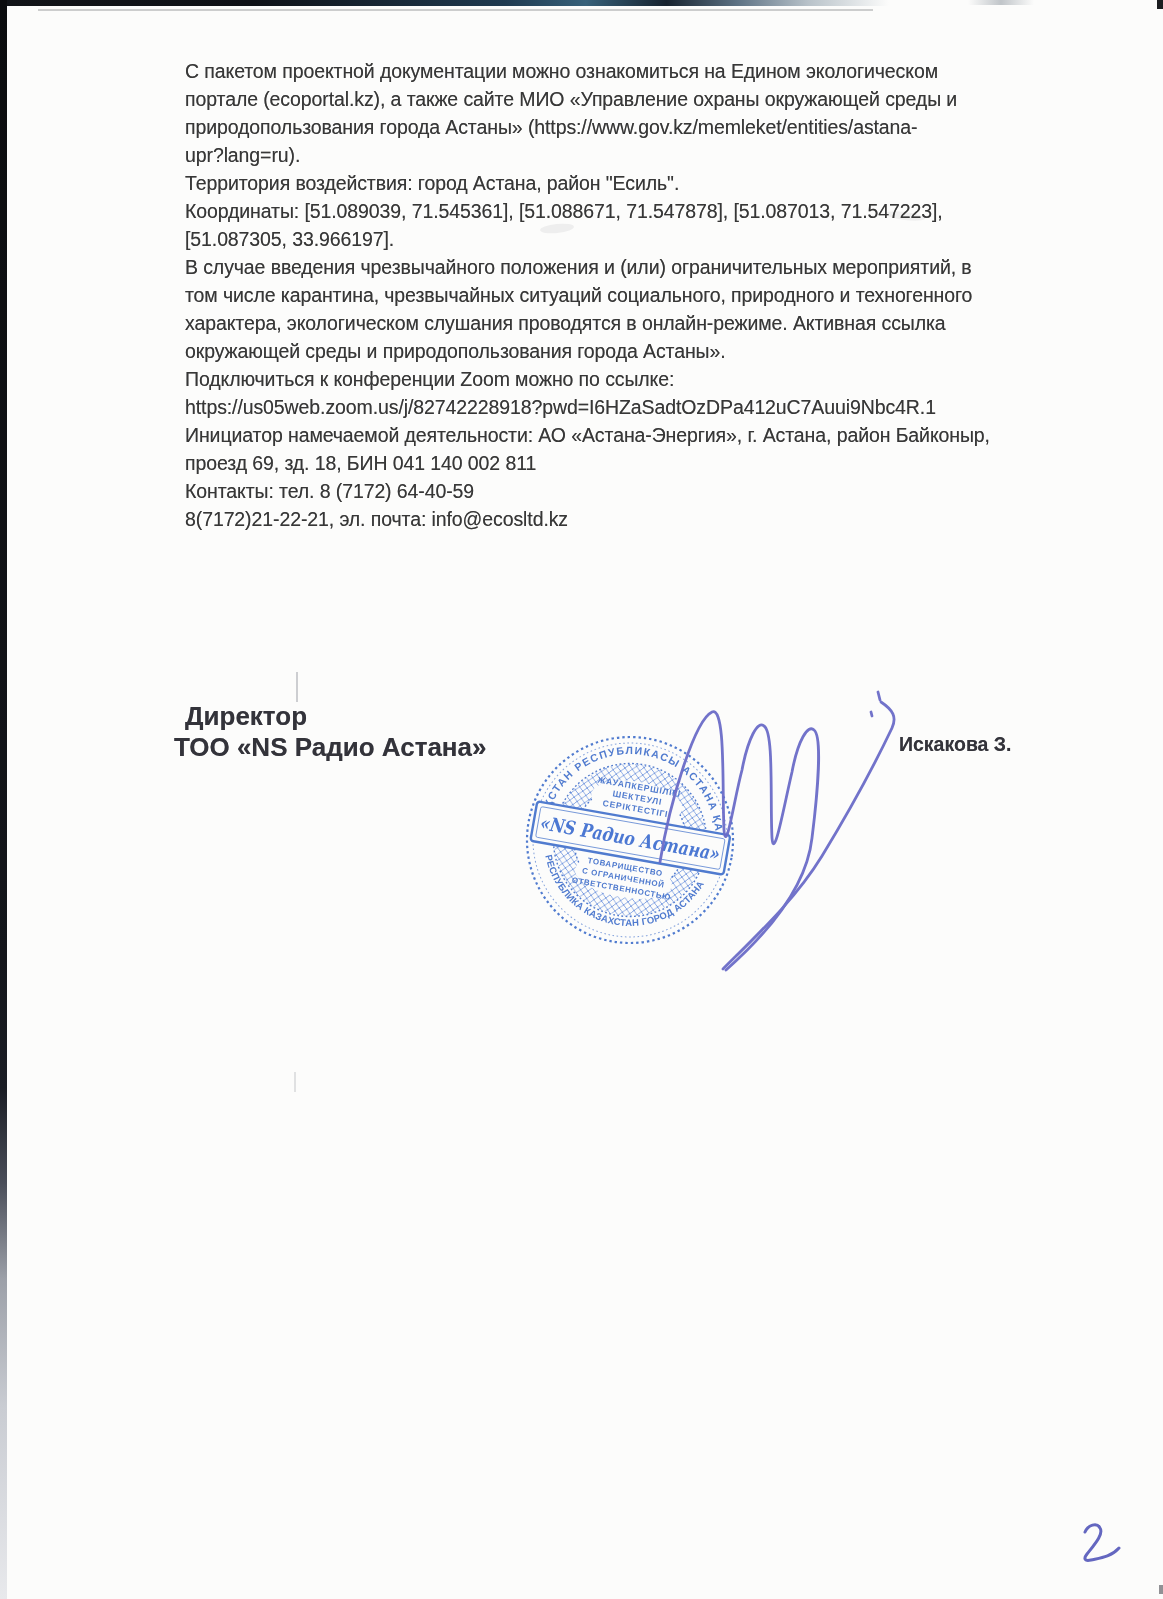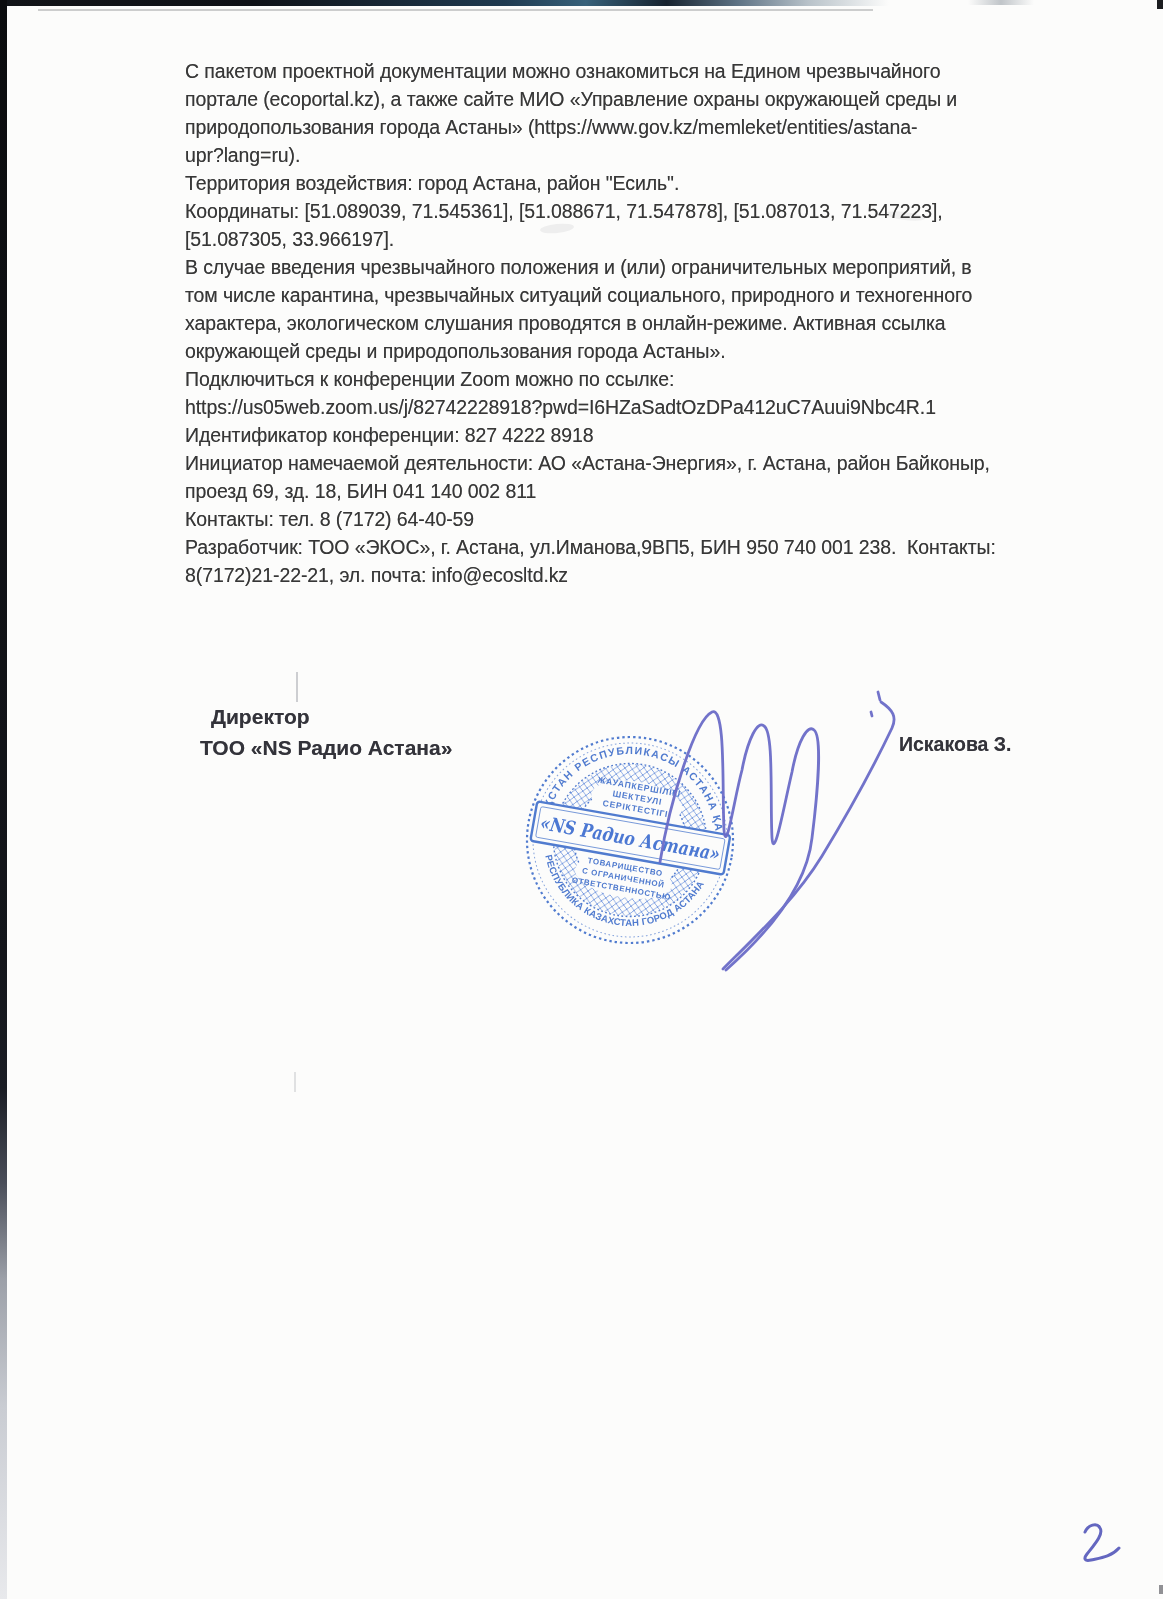--- a/index.html
+++ b/index.html
@@ -37,21 +37,21 @@
   .smudge-line-b{position:absolute;left:294px;top:1072px;width:1.5px;height:20px;background:rgba(140,142,150,.25);}
   
   .doc-text{
     position:absolute;left:185px;top:57px;width:856px;
     font-size:19.5px;line-height:28px;color:#373737;
     text-shadow:0 0 .4px rgba(55,55,55,.55);
     letter-spacing:-0.1px;
   }
   .tl{white-space:pre;}
   
-  .closing{position:absolute;left:200px;top:701px;color:#33333a;font-weight:bold;font-size:21px;line-height:31px;text-shadow:0 0 .4px rgba(50,50,60,.5);}
+  .closing{position:absolute;left:174px;top:701px;color:#33333a;font-weight:bold;font-size:26px;line-height:31px;text-shadow:0 0 .4px rgba(50,50,60,.5);}
   .director{padding-left:11px;}
   .signer{position:absolute;left:899px;top:733px;color:#33333a;font-weight:bold;font-size:19.5px;text-shadow:0 0 .4px rgba(50,50,60,.5);}
   
   .stamp{position:absolute;left:515px;top:725px;}
   .ring-text{font-family:"Liberation Sans",sans-serif;font-weight:bold;fill:#4472cc;}
   .inner-text{font-family:"Liberation Sans",sans-serif;font-weight:bold;fill:#4472cc;text-anchor:middle;}
   .ribbon-text{font-family:"DejaVu Serif",serif;font-style:italic;font-weight:bold;font-size:19px;fill:#3f6fd0;text-anchor:middle;}
   
   .signature-svg{position:absolute;left:555px;top:655px;}
   .pagenum-svg{position:absolute;left:1075px;top:1518px;}
@@ -64,38 +64,36 @@
 <div class="scan-top-right-tick"></div>
 <div class="scan-top-smudge"></div>
 <div class="scan-left-bar"></div>
 <div class="scan-bottom-right-tick"></div>
 <div class="smudge-a"></div>
 <div class="smudge-b"></div>
 <div class="smudge-line-a"></div>
 <div class="smudge-line-b"></div>
 
 <div class="doc-text">
-    <div class="tl">С пакетом проектной документации можно ознакомиться на Едином чрезвычайного</div>
+    <div class="tl">С пакетом проектной документации можно ознакомиться на Едином экологическом</div>
     <div class="tl">портале (ecoportal.kz), а также сайте МИО «Управление охраны окружающей среды и</div>
     <div class="tl">природопользования города Астаны» (https://www.gov.kz/memleket/entities/astana-</div>
     <div class="tl">upr?lang=ru).</div>
     <div class="tl">Территория воздействия: город Астана, район "Есиль".</div>
     <div class="tl">Координаты: [51.089039, 71.545361], [51.088671, 71.547878], [51.087013, 71.547223],</div>
     <div class="tl">[51.087305, 33.966197].</div>
     <div class="tl">В случае введения чрезвычайного положения и (или) ограничительных мероприятий, в</div>
     <div class="tl">том числе карантина, чрезвычайных ситуаций социального, природного и техногенного</div>
     <div class="tl">характера, экологическом слушания проводятся в онлайн-режиме. Активная ссылка</div>
     <div class="tl">окружающей среды и природопользования города Астаны».</div>
     <div class="tl">Подключиться к конференции Zoom можно по ссылке:</div>
     <div class="tl">https://us05web.zoom.us/j/82742228918?pwd=I6HZaSadtOzDPa412uC7Auui9Nbc4R.1</div>
-    <div class="tl">Идентификатор конференции: 827 4222 8918</div>
     <div class="tl">Инициатор намечаемой деятельности: АО «Астана-Энергия», г. Астана, район Байконыр,</div>
     <div class="tl">проезд 69, зд. 18, БИН 041 140 002 811</div>
     <div class="tl">Контакты: тел. 8 (7172) 64-40-59</div>
-    <div class="tl">Разработчик: ТОО «ЭКОС», г. Астана, ул.Иманова,9ВП5, БИН 950 740 001 238.  Контакты:</div>
     <div class="tl">8(7172)21-22-21, эл. почта: info@ecosltd.kz</div>
   </div>
 
 <div class="closing">
   <div class="director">Директор</div>
   <div>ТОО «NS Радио Астана»</div>
 </div>
 <div class="signer">Искакова З.</div>
 
 <svg class="stamp" width="230" height="230" viewBox="0 0 230 230">

